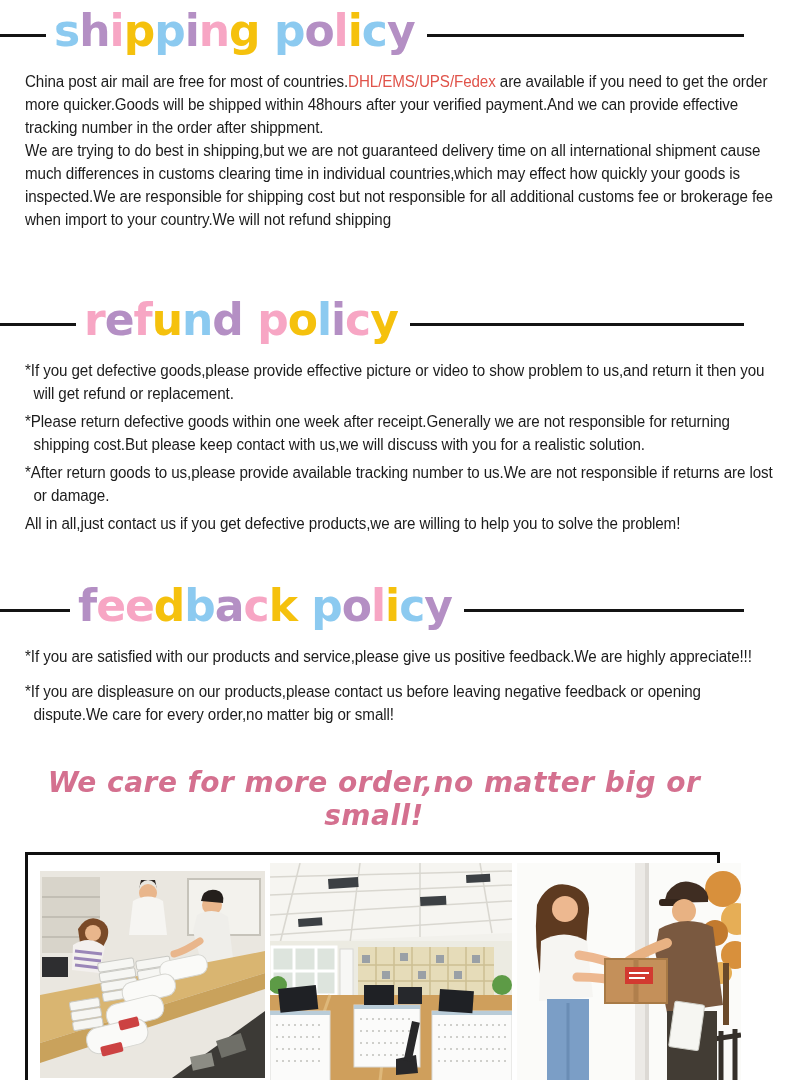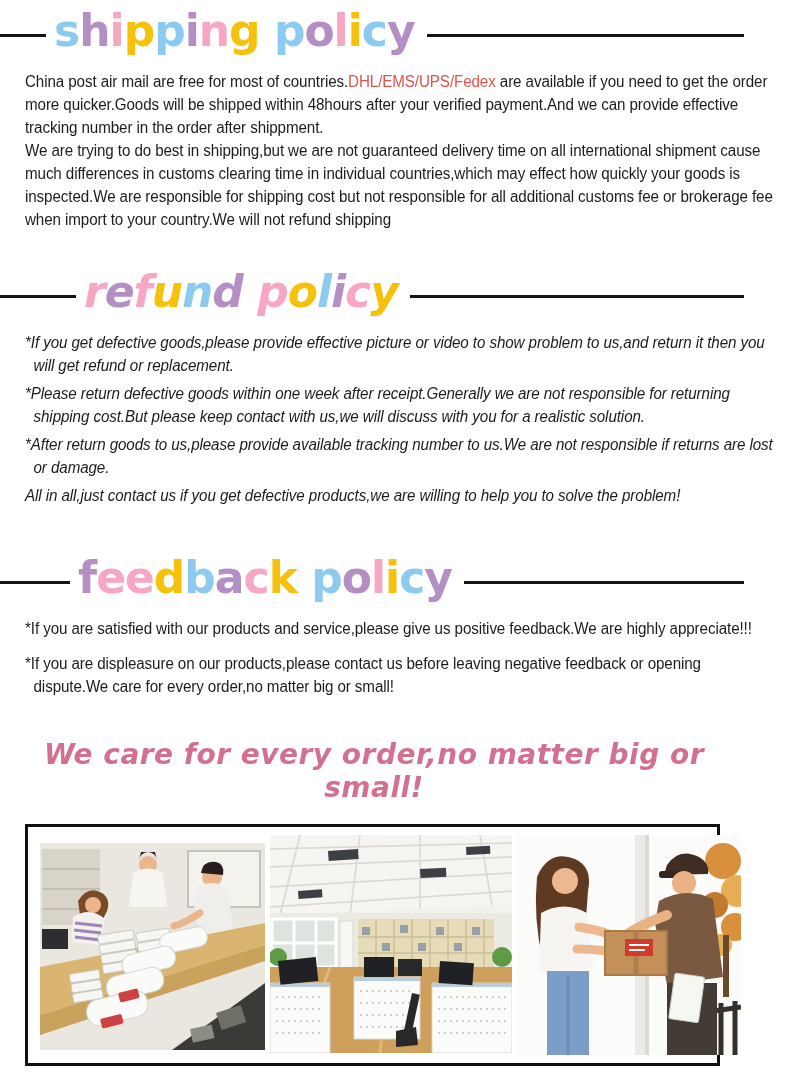--- a/index.html
+++ b/index.html
@@ -16,21 +16,21 @@
   .bl{display:inline-block;}
 
   
   .copy{width:792px;margin:8px 0 0 25px;font-size:16px;line-height:23px;letter-spacing:-0.1px;
         transform:scaleX(0.948);transform-origin:0 0;}
   .copy p{margin:0;}
   .items .item{padding-left:9px;text-indent:-9px;}
   .refund-items .item{margin-bottom:5px;}
   .feedback-items .item{margin-bottom:12px;}
 
-  .sec2{margin-top:30px;font-style:italic;}
+  .sec2{margin-top:58px;}
   .sec3{margin-top:40px;}
 
   .slogan{margin-top:40px;text-align:center;font-family:"DejaVu Sans",sans-serif;
           font-weight:bold;font-style:italic;font-size:28px;letter-spacing:0.5px;}
 
   .photo-box{margin:20px 28px 14px 25px;border:3px solid #101010;background:#fff;
              padding:8px 12px;display:flex;gap:5px;align-items:flex-start;}
   svg.photo{display:block;flex:0 0 auto;}
 </style>
 </head>
@@ -69,21 +69,21 @@
       <span class="rule w70"></span>
       <h2 class="title"><span class="bl" style="color: rgb(180, 143, 196);">f</span><span class="bl" style="color: rgb(247, 166, 196);">e</span><span class="bl" style="color: rgb(247, 166, 196);">e</span><span class="bl" style="color: rgb(245, 193, 13);">d</span><span class="bl" style="color: rgb(140, 202, 240);">b</span><span class="bl" style="color: rgb(180, 143, 196);">a</span><span class="bl" style="color: rgb(247, 166, 196);">c</span><span class="bl" style="color: rgb(245, 193, 13);">k</span><span class="bl"> </span><span class="bl" style="color: rgb(140, 202, 240);">p</span><span class="bl" style="color: rgb(180, 143, 196);">o</span><span class="bl" style="color: rgb(247, 166, 196);">l</span><span class="bl" style="color: rgb(245, 193, 13);">i</span><span class="bl" style="color: rgb(140, 202, 240);">c</span><span class="bl" style="color: rgb(180, 143, 196);">y</span></h2>
       <span class="rule grow"></span>
     </div>
     <div class="copy items feedback-items">
         <div class="item">*If you are satisfied with our products and service,please give us positive feedback.We are highly appreciate!!!</div>
         <div class="item">*If you are displeasure on our products,please contact us before leaving negative feedback or opening dispute.We care for every order,no matter big or small!</div>
       </div>
   </div>
 
-  <div class="slogan" style="color: rgb(212, 112, 143);">We care for every order,no matter big or small!</div>
+  <div class="slogan" style="color: rgb(212, 112, 143);">We care for more order,no matter big or small!</div>
 
   <div class="photo-box">
 
     <svg class="photo" width="225" height="207" viewBox="0 0 225 207" style="margin-top:8px" role="img" aria-label="warehouse-packing-photo">
       <rect width="225" height="207" fill="#eae7e0"></rect>
       <rect x="2" y="6" width="58" height="76" fill="#d8d4ca"></rect>
       <line x1="2" y1="26" x2="60" y2="26" stroke="#c2beb4" stroke-width="2"></line>
       <line x1="2" y1="46" x2="60" y2="46" stroke="#c2beb4" stroke-width="2"></line>
       <line x1="2" y1="66" x2="60" y2="66" stroke="#c2beb4" stroke-width="2"></line>
       <rect x="148" y="8" width="72" height="56" fill="#f3f2ed" stroke="#c6c3ba" stroke-width="2"></rect>

